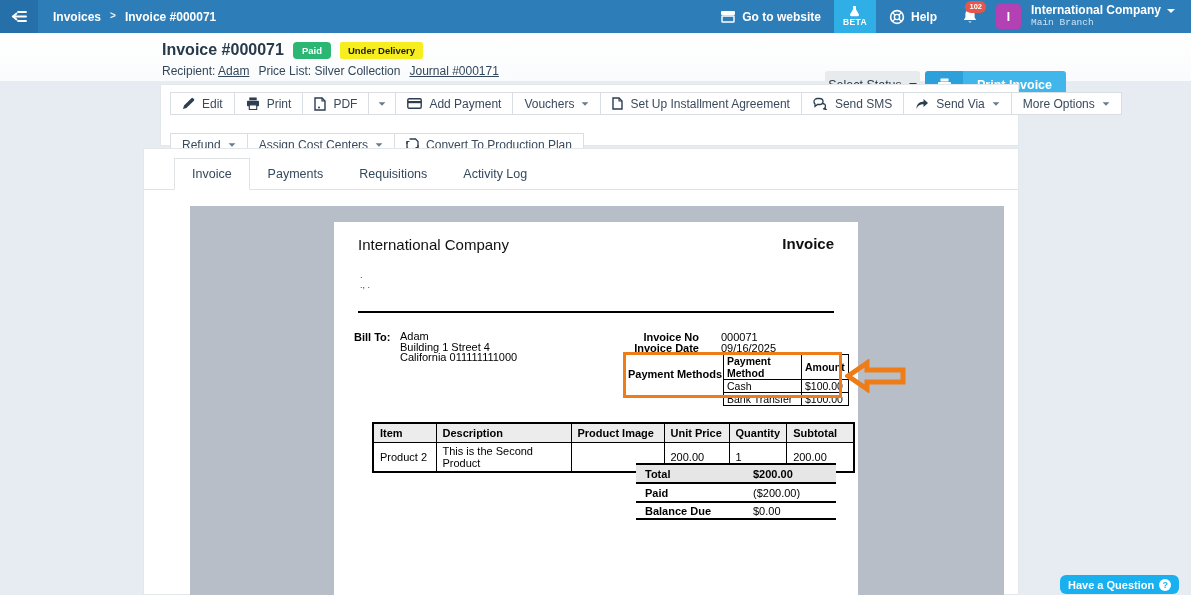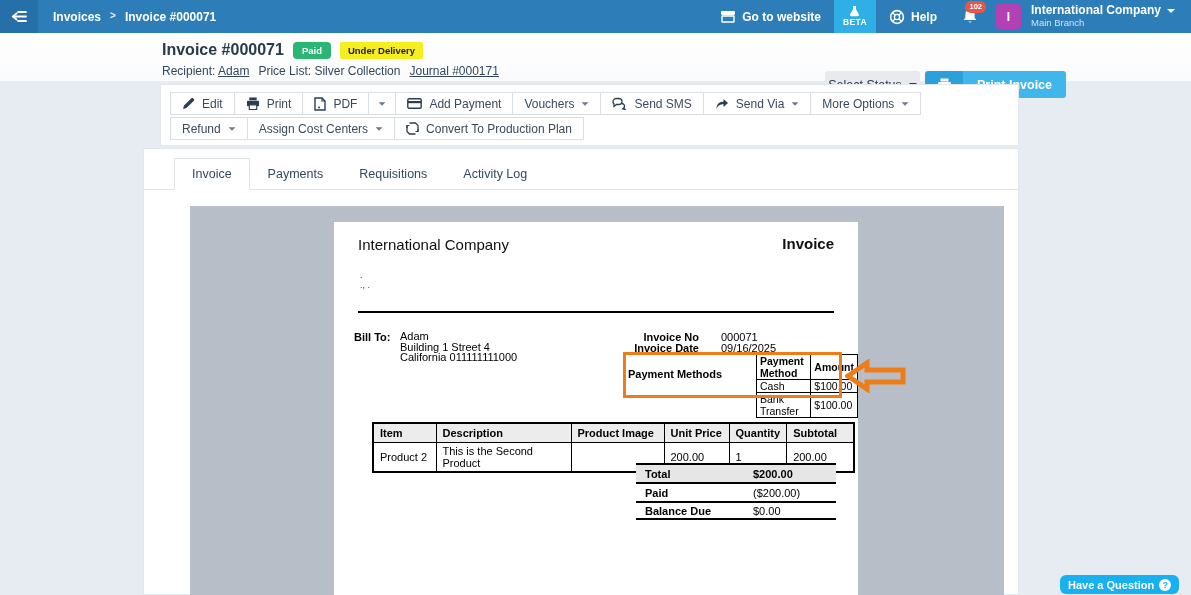--- a/index.html
+++ b/index.html
@@ -12,40 +12,40 @@
   .crumbs { display:flex; gap:9px; margin-left:15px; font-size:12px; font-weight:bold; }
   .crumb-sep { font-size:10px; font-weight:bold; opacity:.9; }
   .tb-right { margin-left:auto; display:flex; align-items:center; height:33px; }
   .tb-item { display:flex; align-items:center; gap:6px; font-size:12px; font-weight:bold; padding:0 13px; height:33px; cursor:pointer; }
   .beta-tile { width:42px; height:33px; background:#30aee6; display:flex; flex-direction:column; align-items:center; justify-content:center; font-size:8.5px; font-weight:bold; letter-spacing:.4px; line-height:1.2; cursor:pointer; }
   .bell-wrap { position:relative; padding:0 12px; height:33px; display:flex; align-items:center; cursor:pointer; }
   .badge-count { position:absolute; top:1px; right:4px; background:#e8564a; border-radius:8px; font-size:7.5px; font-weight:bold; padding:2px 4px; line-height:1; }
   .avatar { width:25px; height:25px; border-radius:4px; background:#b341b4; display:flex; align-items:center; justify-content:center; font-size:12px; font-weight:bold; margin-left:6px; }
   .company-block { margin:0 16px 0 10px; line-height:1.15; cursor:pointer; }
   .company-name { font-size:12px; font-weight:bold; display:flex; align-items:center; gap:6px; }
-  .company-branch { font-size:9.5px; color:#cfe3f4; }
+  .company-branch { font-size:9.5px; color:#cfe3f4;font-family:Liberation Mono, monospace; }
   .caret { width:0; height:0; border-left:4px solid transparent; border-right:4px solid transparent; border-top:4px solid currentColor; display:inline-block; }
   .edge-chip { position:absolute; right:0; top:33px; width:6px; height:13px; background:#2d7db9; }
 
   
   .header { position:absolute; top:33px; left:0; width:1191px; height:49px; background:linear-gradient(#ffffff,#fafbfc); border-bottom:1px solid #e8ecef; }
   .title-row { position:absolute; left:162px; top:8px; display:flex; align-items:center; gap:9px; }
   .page-title { font-size:16px; font-weight:bold; color:#27394a; }
   .badge-paid { background:#2bb673; color:#fff; font-size:9.5px; font-weight:bold; padding:3px 9px; border-radius:4px; }
   .badge-delivery { background:#f6ee1e; color:#1c1c1c; font-size:9.5px; font-weight:bold; padding:3px 8px; border-radius:2px; }
   .sub-row { position:absolute; left:162px; top:31px; font-size:12px; color:#33475c; display:flex; gap:9px; }
   .sub-row a, .doc-link { color:#33475c; text-decoration:underline; cursor:pointer; }
   .btn-select { position:absolute; left:825px; top:38px; width:95px; height:27px; background:#e7ebee; border:none; border-radius:3px; font-size:12.5px; color:#2b3a4a; display:flex; align-items:center; justify-content:center; gap:7px; cursor:pointer; font-family:inherit; }
   .btn-print { position:absolute; left:925px; top:38px; height:27px; display:flex; border-radius:3px; overflow:hidden; cursor:pointer; }
   .btn-print .ic-seg { width:38px; background:#2ba0da; display:flex; align-items:center; justify-content:center; }
   .btn-print .lb-seg { background:#41b6ea; color:#fff; font-size:12.5px; font-weight:bold; display:flex; align-items:center; padding:0 14px; }
 
   
   .toolbar-card { position:absolute; left:160px; top:84px; width:859px; height:62px; background:#fff; border:1px solid #e2e7ea; padding:7px 9px; }
-  .tb-row { display:flex; margin-bottom:2px; }
+  .tb-row { display:flex; margin-bottom:18px; }
   .tbtn { display:inline-flex; align-items:center; gap:7px; height:23px; padding:0 11px; background:#fff; border:1px solid #d9dee3; color:#3a4a5c; font-size:12px; cursor:pointer; margin-right:-1px; white-space:nowrap; font-family:inherit; }
   .tbtn .caret { border-top-color:#6b7a8a; transform:scale(.85); }
   .tbtn svg { flex:0 0 auto; }
 
   
   .content-card { position:absolute; left:143px; top:148px; width:876px; height:447px; background:#fff; border:1px solid #e2e7ea; }
   .tabstrip { display:flex; padding:9px 0 0 30px; border-bottom:1px solid #dfe3e6; }
   .tab { padding:8px 17px; font-size:12.5px; color:#34495e; cursor:pointer; border:1px solid transparent; margin-bottom:-1px; }
   .tab.active { background:#fff; border:1px solid #dfe3e6; border-bottom-color:#fff; }
 
@@ -55,21 +55,21 @@
   .doc-company { position:absolute; left:24px; top:14px; font-size:15px; color:#111; }
   .doc-kind { position:absolute; right:24px; top:13px; font-size:15px; font-weight:bold; color:#111; }
   .doc-addr1 { position:absolute; left:26px; top:48px; font-size:9px; color:#333; }
   .doc-addr2 { position:absolute; left:26px; top:58px; font-size:9px; color:#333; }
   .doc-rule { position:absolute; left:24px; right:24px; top:89px; border-top:2px solid #000; }
   .billto-label { position:absolute; left:20px; top:109px; font-size:11px; font-weight:bold; }
   .billto-lines { position:absolute; left:66px; top:109px; font-size:11px; line-height:10.5px; }
   .meta-label { position:absolute; width:80px; text-align:right; font-size:11px; font-weight:bold; }
   .meta-value { position:absolute; left:387px; font-size:11px; }
   .pm-label { position:absolute; left:294px; top:146px; font-size:11px; font-weight:bold; }
-  .pm-table { position:absolute; left:389px; top:132px; border-collapse:collapse; font-size:10.5px;margin-left:33px; }
+  .pm-table { position:absolute; left:389px; top:132px; border-collapse:collapse; font-size:10.5px; }
   .pm-table td, .pm-table th { border:1px solid #000; padding:0 3px; height:13px; text-align:left; font-size:10.5px; }
   .pm-table th { font-weight:bold; }
   .pm-col-m { width:78px; } .pm-col-a { width:42px; }
   .hl-box { position:absolute; left:289px; top:130px; width:219px; height:46px; border:3px solid #ef7d17; }
   .hl-arrow { position:absolute; left:655px; top:153px; }
 
   .items-table { position:absolute; left:38px; top:200px; border-collapse:collapse; font-size:11px; }
   .items-table th, .items-table td { border:1px solid #000; padding:2px 6px; height:19px; text-align:left; }
   .items-table th { background:#ececec; font-weight:bold; }
   .items-table { border:2px solid #000; }
@@ -219,20 +219,27 @@
     <button class="tbtn">
       <svg width="15" height="11" viewBox="0 0 15 11">
         <rect x="0.8" y="0.8" width="13.4" height="9.4" rx="1.2" fill="none" stroke="#2c3e50" stroke-width="1.4"></rect>
           <rect x="0.8" y="3" width="13.4" height="2.2" fill="#2c3e50"></rect>
       </svg>
       <span>Add Payment</span>
     </button>
     <button class="tbtn">
       <span>Vouchers</span>
       <span class="caret"></span>
+    </button>
+    <button class="tbtn">
+      <svg width="11" height="13" viewBox="0 0 11 13">
+        <path d="M1 1 h6 l3 3 v8 h-9 z" fill="none" stroke="#2c3e50" stroke-width="1.4"></path>
+          <path d="M7 1 v3 h3" fill="none" stroke="#2c3e50" stroke-width="1.1"></path>
+      </svg>
+      <span>Set Up Installment Agreement</span>
     </button>
     <button class="tbtn">
       <svg width="15" height="13" viewBox="0 0 15 13">
         <g fill="none" stroke="#2c3e50" stroke-width="1.3">
           <path d="M1 4.5 a3.5 3 0 0 1 3.5 -3 h2 a3.5 3 0 0 1 0 6 h-2 l-2.5 2 v-2.4 a3 3 0 0 1 -1 -2.6 z"></path>
           <path d="M9.5 6.5 a3 2.6 0 0 1 3 2.6 a2.6 2.6 0 0 1 -0.8 1.9 l1.3 1.5 -3 -0.9"></path>
         </g>
       </svg>
       <span>Send SMS</span>
     </button>

